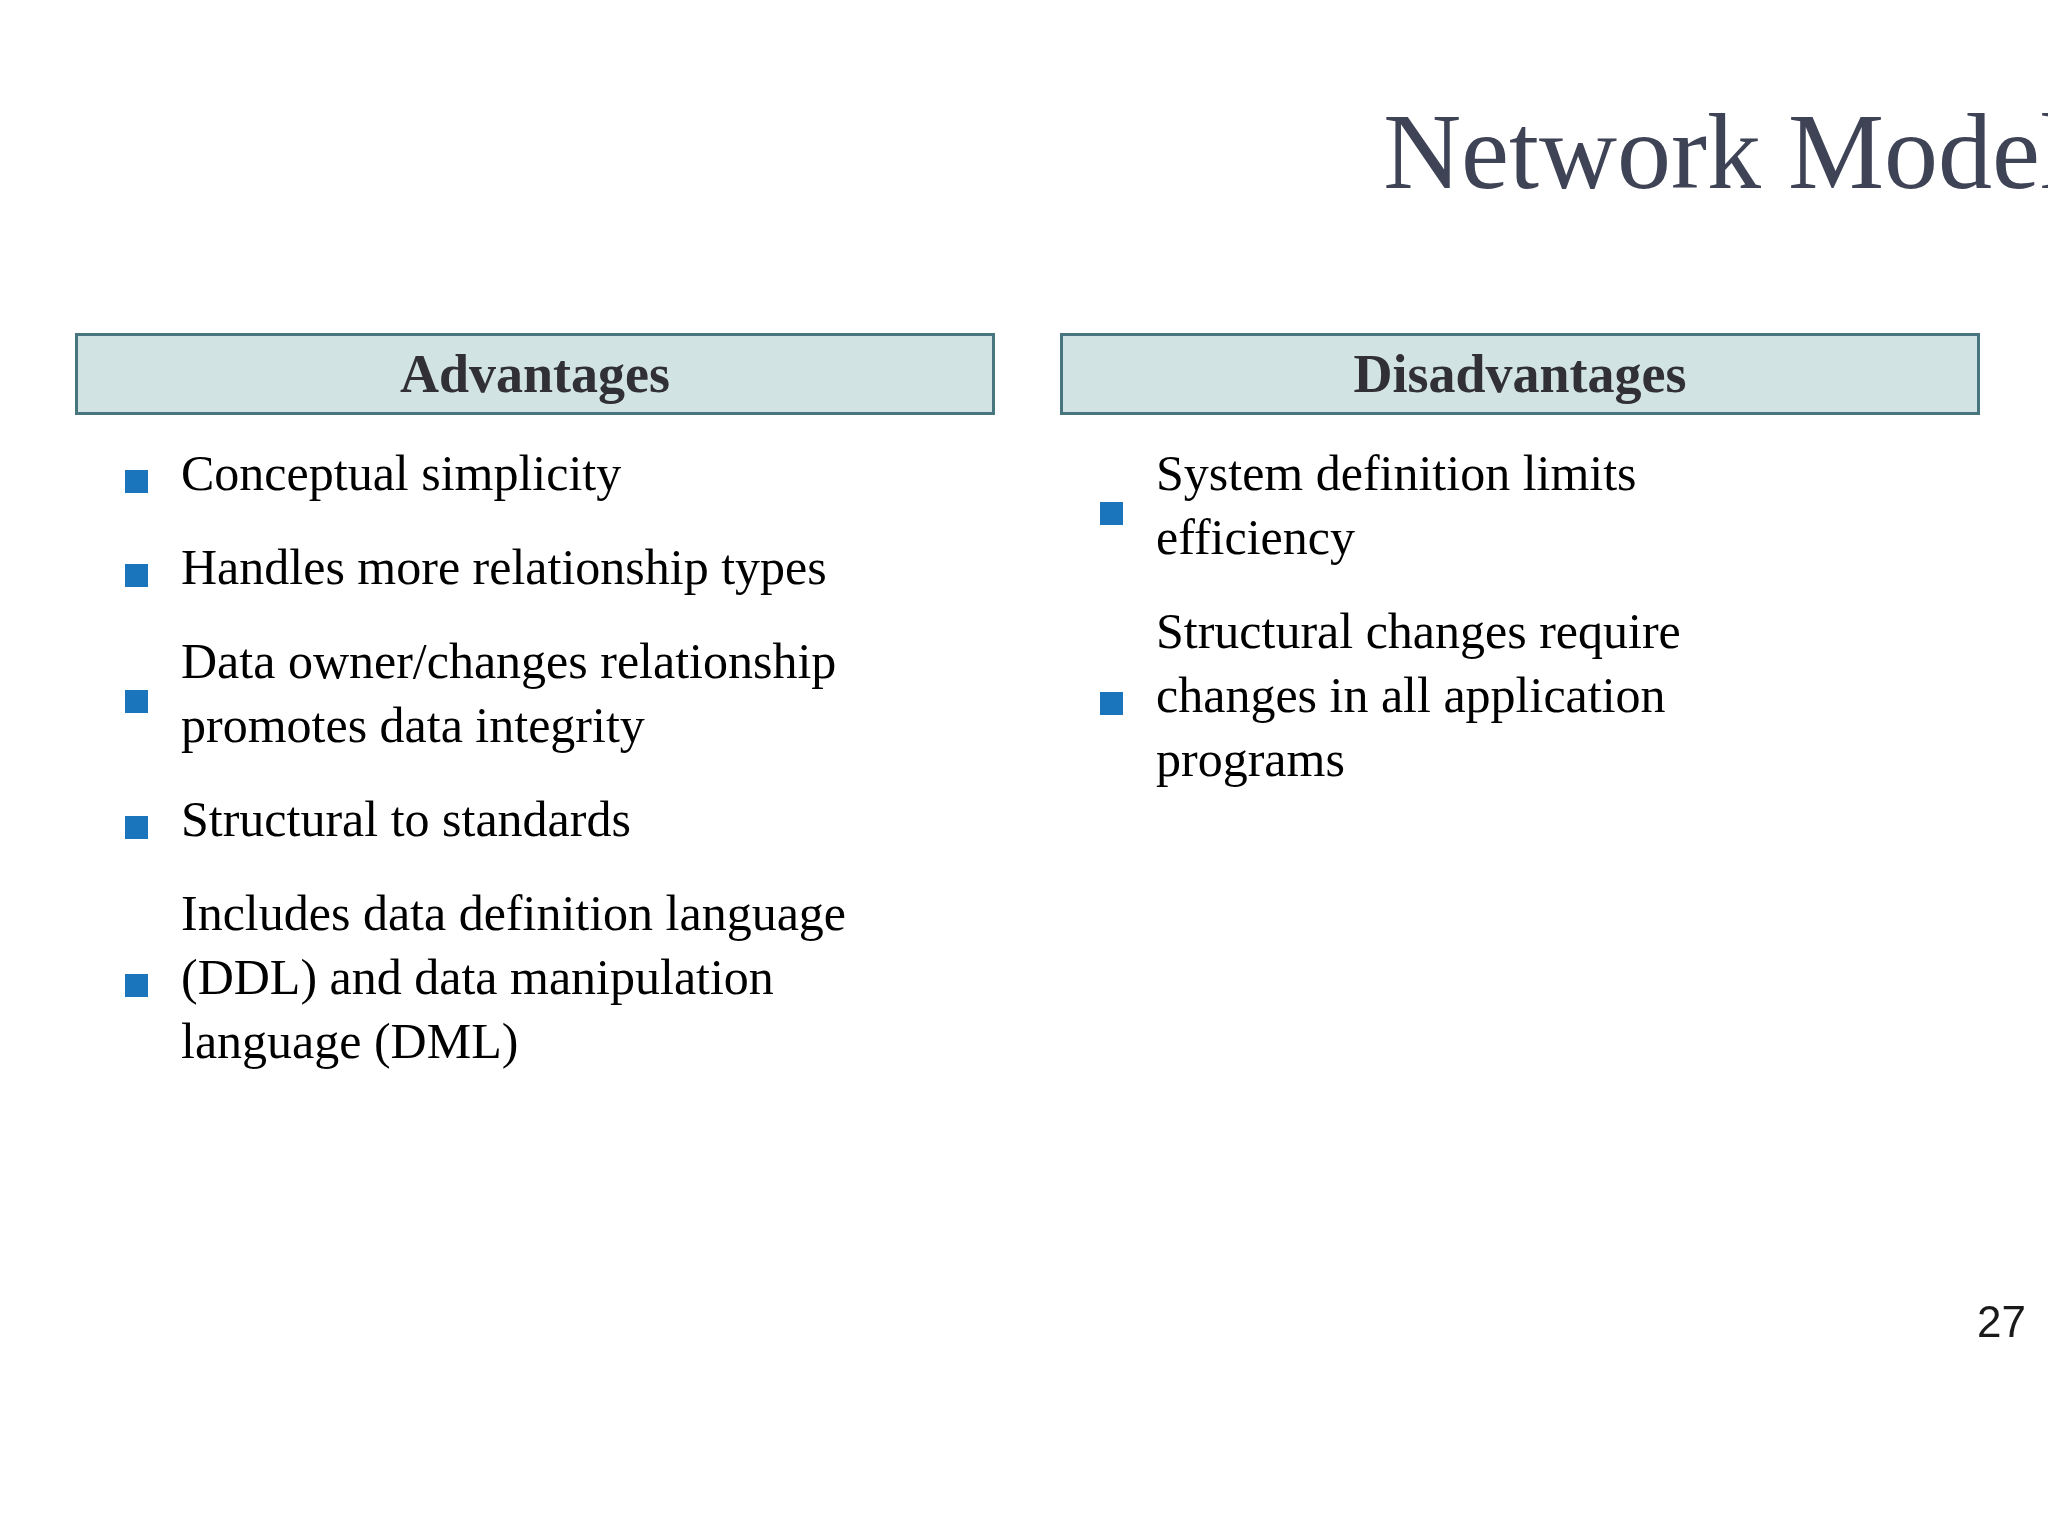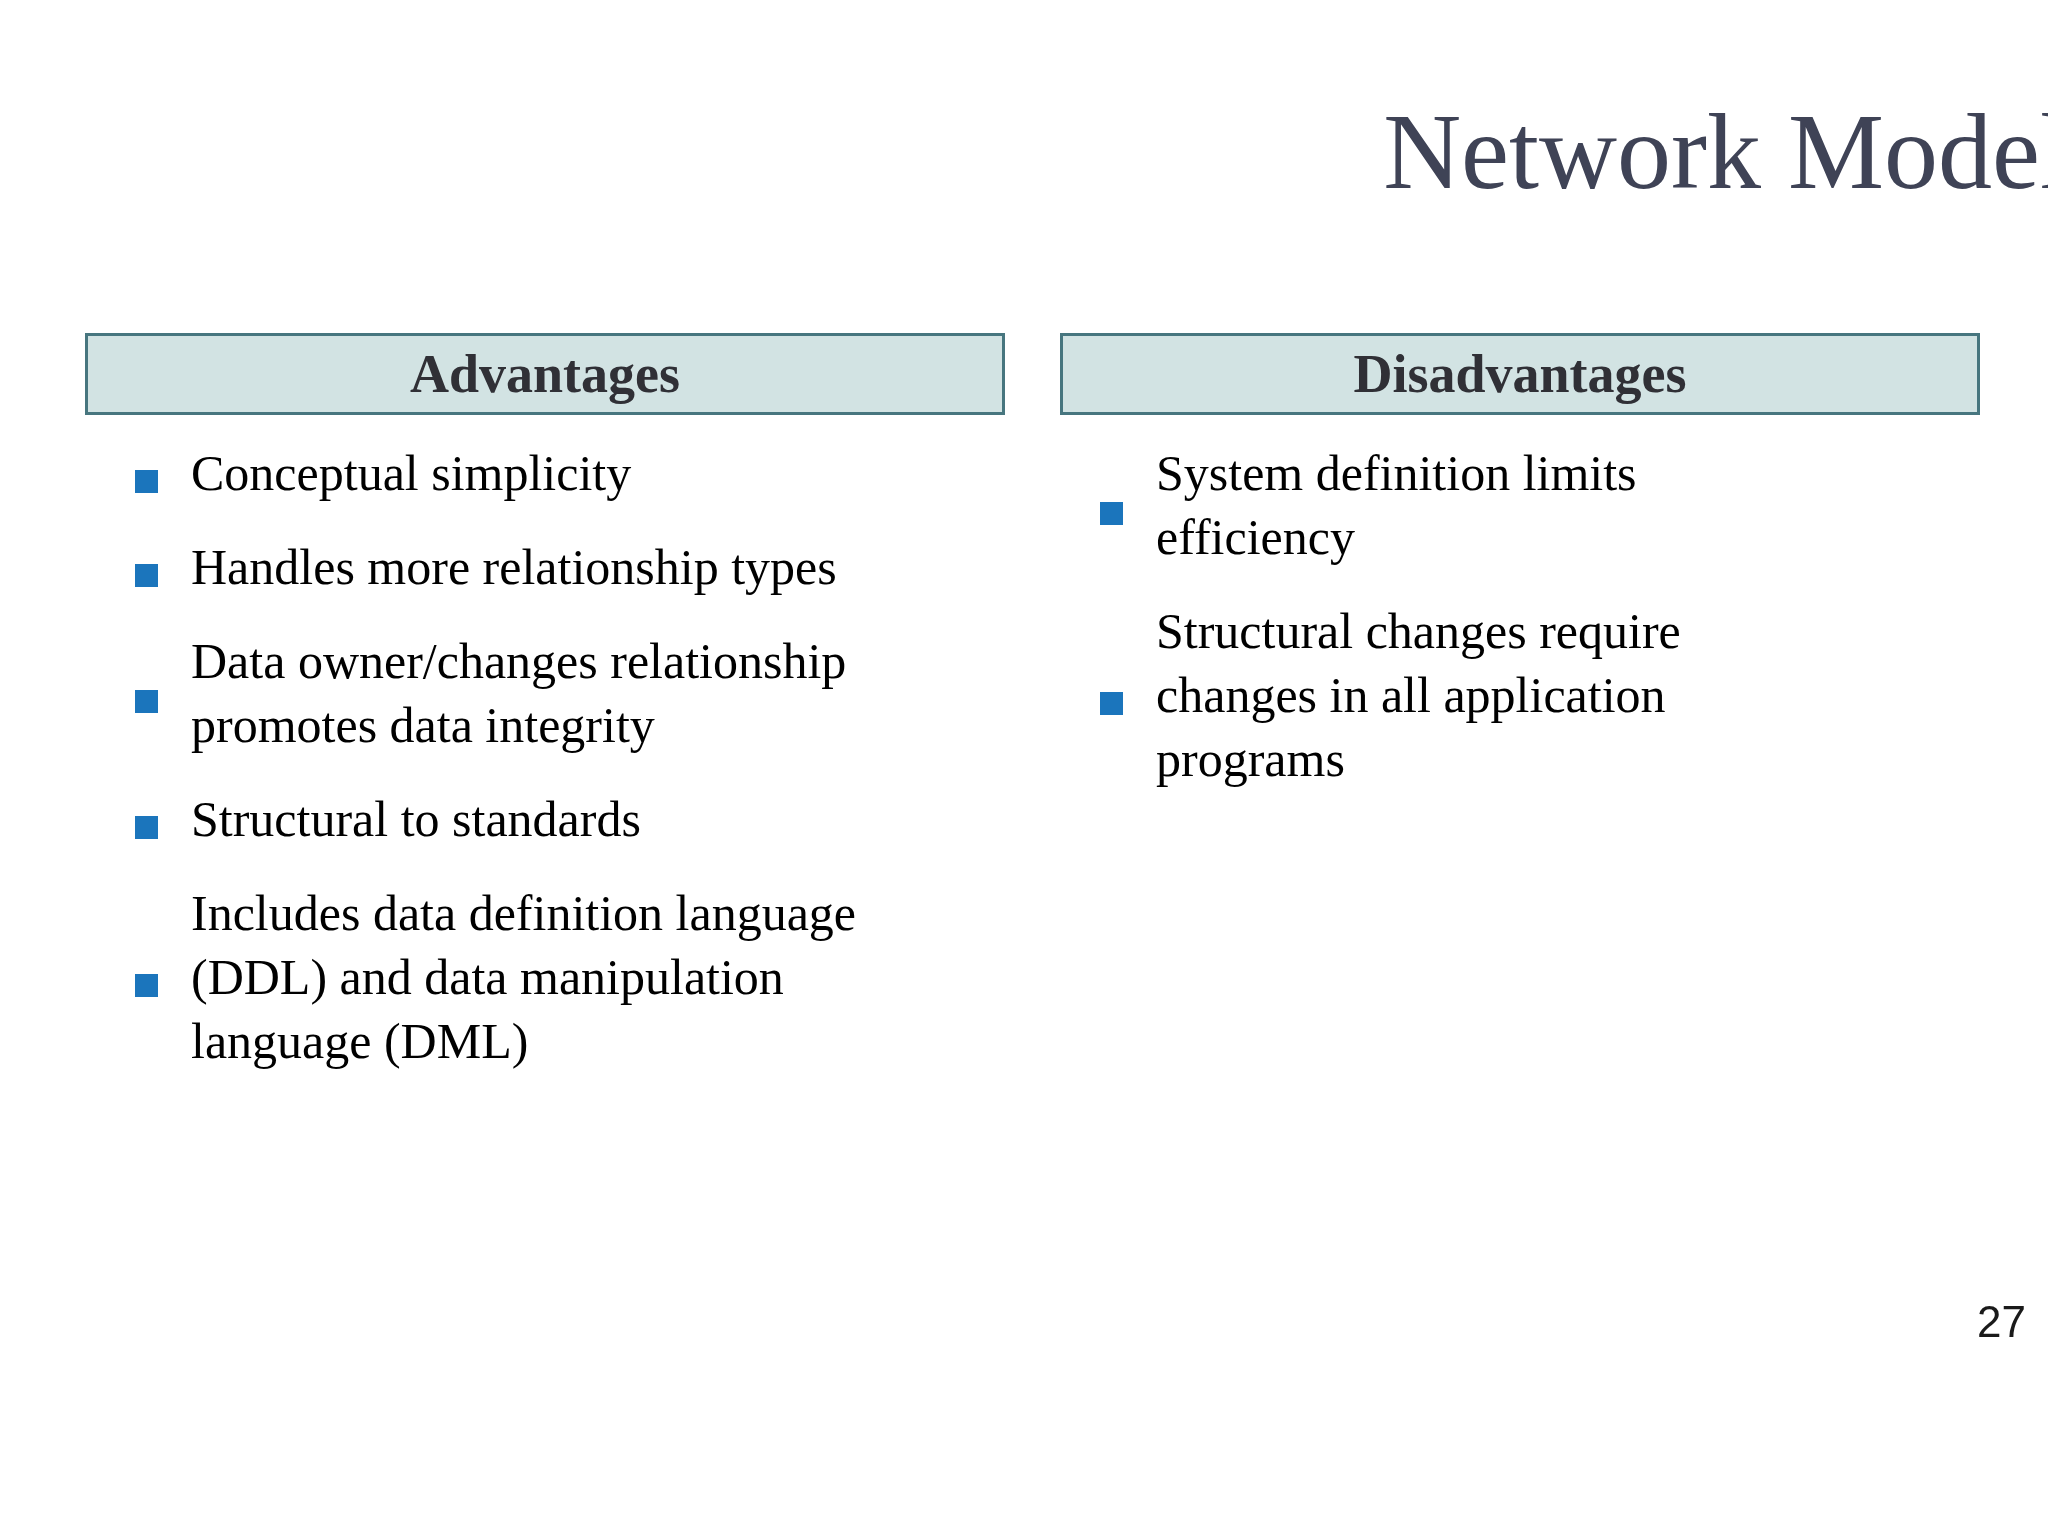--- a/index.html
+++ b/index.html
@@ -25,21 +25,21 @@
     line-height: 1.25;
     font-weight: 400;
     color: var(--title, #3f4356);
     letter-spacing: 0px;
     padding-left: 16px;
   }
   .column {
     position: absolute;
     top: 333px;
   }
-  .column.left  { left: 85px;  width: 920px; }
+  .column.left  { left: 75px;  width: 920px; }
   .column.right { left: 1060px; width: 920px; }
   .header-box {
     box-sizing: border-box;
     width: 100%;
     height: 82px;
     background: var(--header-fill, #d2e3e3);
     border: 3px solid var(--header-border, #47767f);
     display: flex;
     align-items: center;
     justify-content: center;

